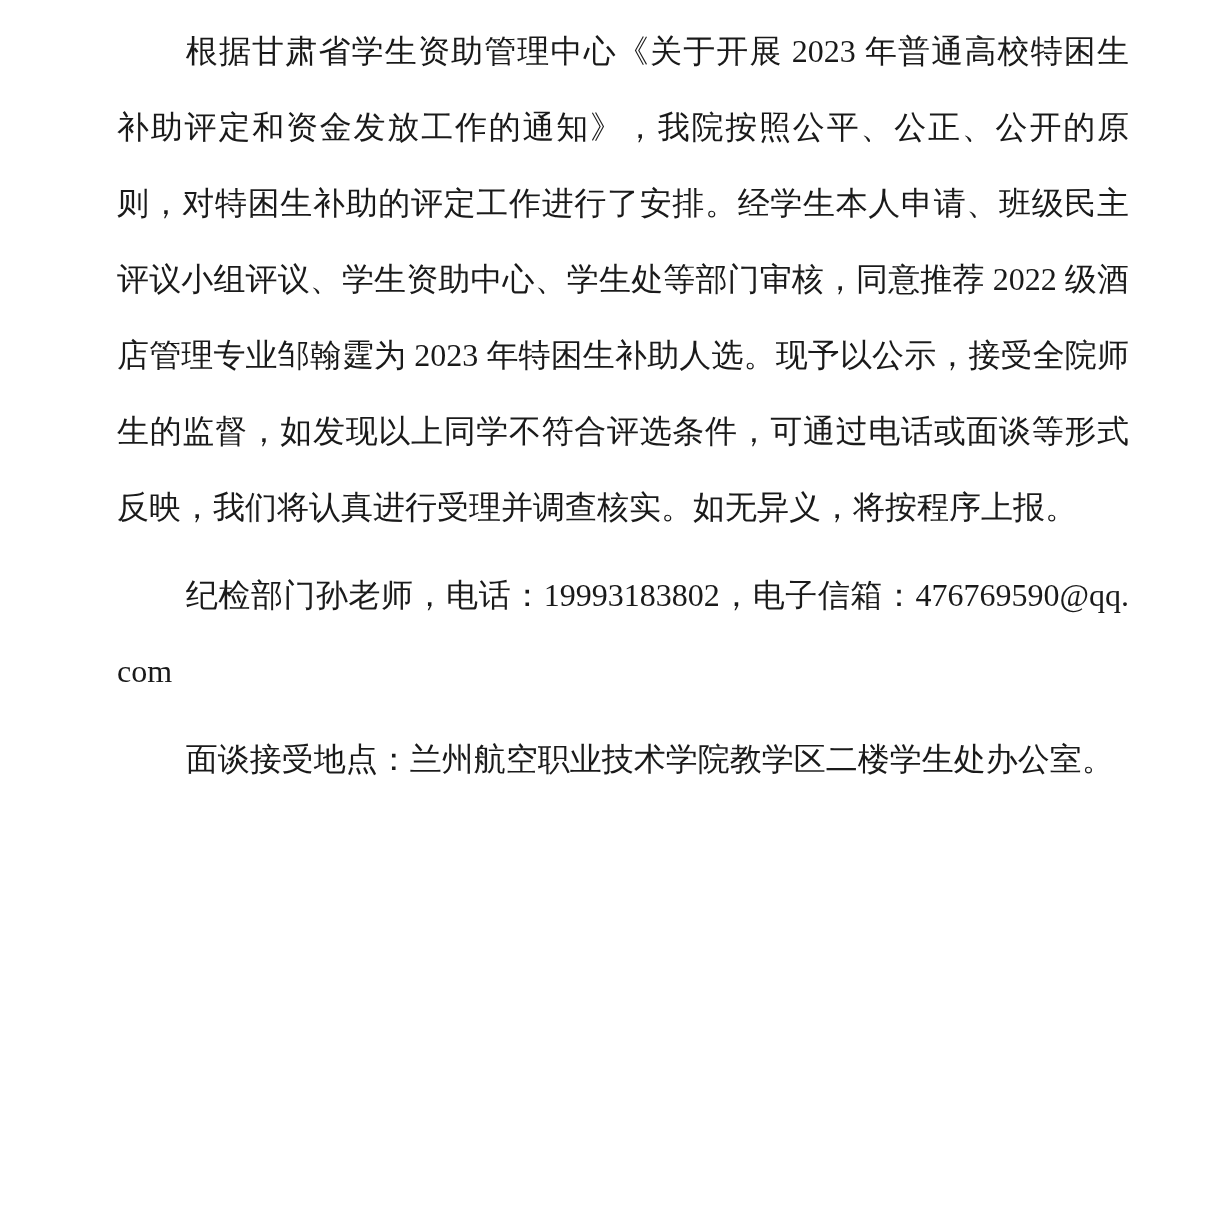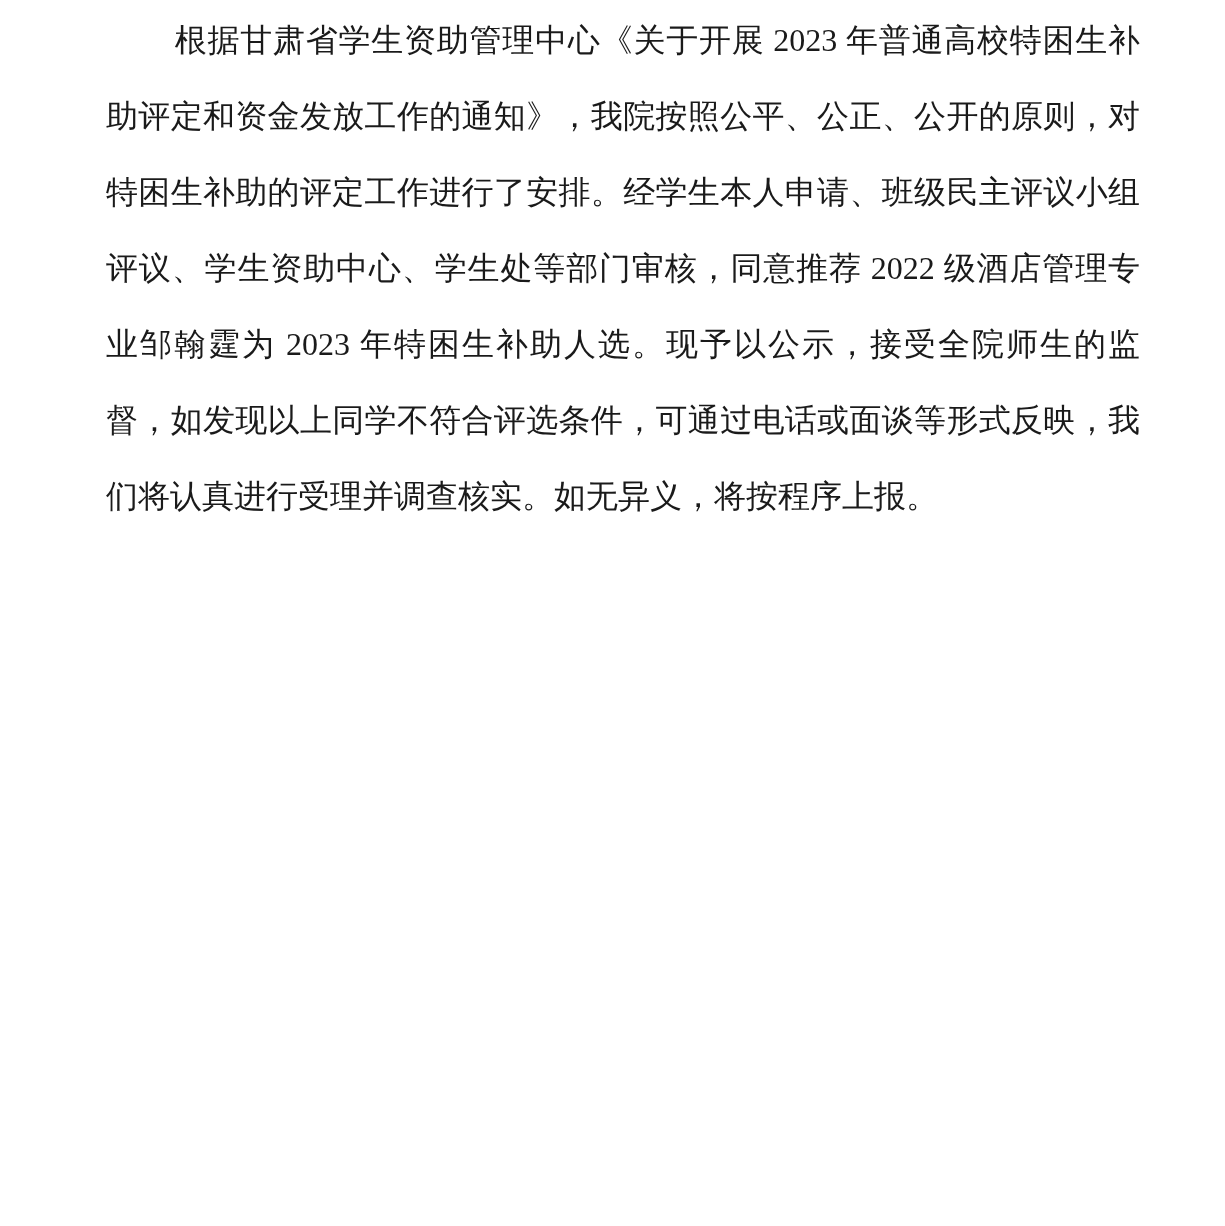--- a/index.html
+++ b/index.html
@@ -15,27 +15,29 @@
     background: #ffffff;
     font-family: "Liberation Serif", "DejaVu Serif", serif;
     font-size: 32px;
     line-height: 76px;
     color: #1a1a1a;
     text-align: justify;
     text-justify: inter-ideograph;
     overflow: hidden;
   }
   .page p {
-    margin: 1px;
+    margin: 12px;
     padding: 0;
     text-indent: 2.15em;
     word-break: break-all;
   }
   .page p.indent-lg {
     text-indent: 2.6em;
   }
 </style>
 </head>
 <body>
 
 <div class="page">
   <p>根据甘肃省学生资助管理中心《关于开展 2023 年普通高校特困生补助评定和资金发放工作的通知》，我院按照公平、公正、公开的原则，对特困生补助的评定工作进行了安排。经学生本人申请、班级民主评议小组评议、学生资助中心、学生处等部门审核，同意推荐 2022 级酒店管理专业邹翰霆为 2023 年特困生补助人选。现予以公示，接受全院师生的监督，如发现以上同学不符合评选条件，可通过电话或面谈等形式反映，我们将认真进行受理并调查核实。如无异义，将按程序上报。</p>
+  <p>纪检部门孙老师，电话：19993183802，电子信箱：476769590@qq.com</p>
+  <p>面谈接受地点：兰州航空职业技术学院教学区二楼学生处办公室。</p>
 </div>
 
 </body></html>

